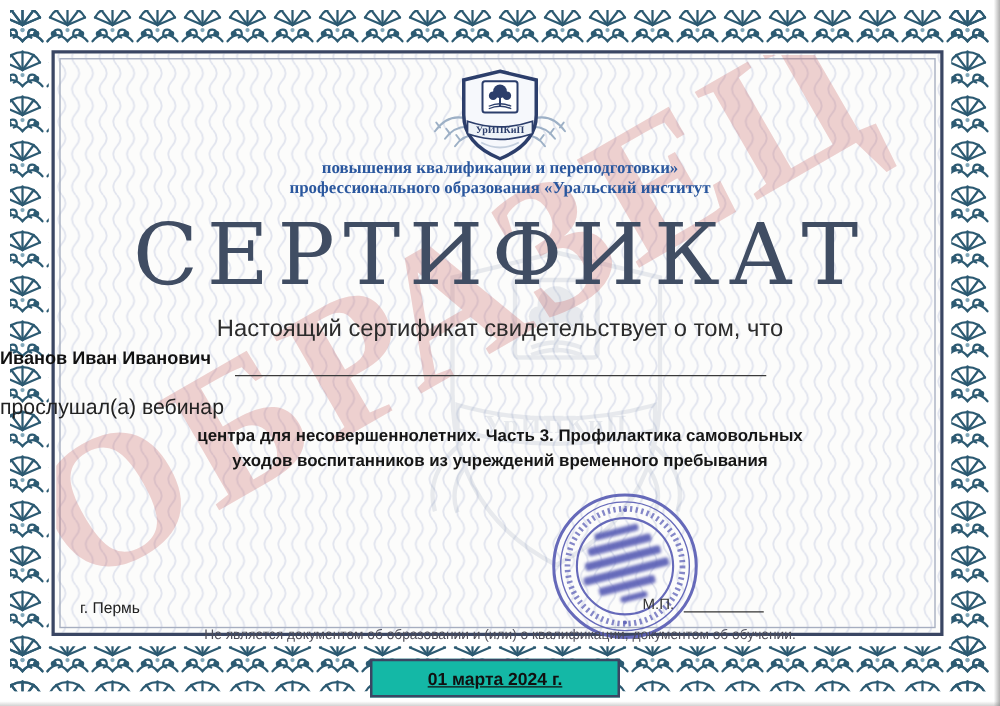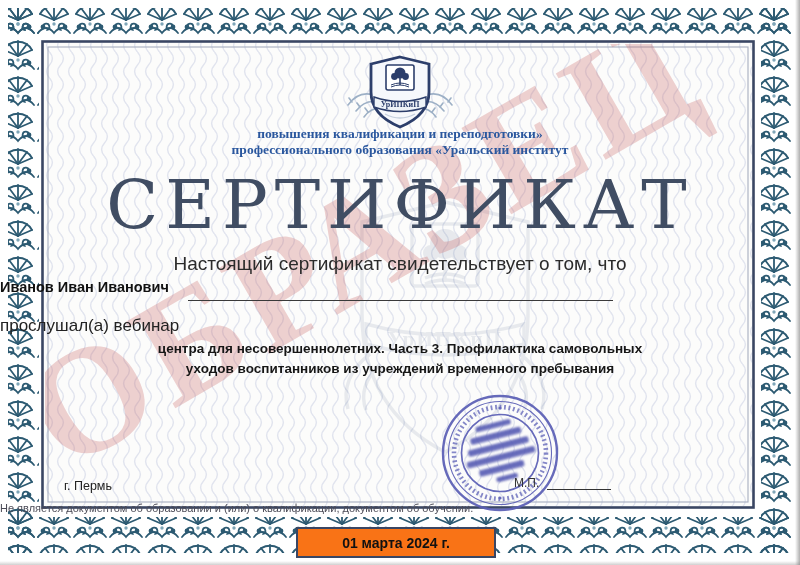--- a/index.html
+++ b/index.html
@@ -48,26 +48,26 @@
   .action{position:absolute;left:0;right:0;top:316px;text-align:left;font-size:17px;color:#222;}
   .course{
     position:absolute;left:0;right:0;top:339px;text-align:center;
     font-size:13.5px;font-weight:bold;line-height:20px;color:#161616;
   }
   .stamp{position:absolute;left:438px;top:391px;opacity:0.92;}
   .director{position:absolute;left:265px;top:465px;font-size:12.5px;line-height:15px;color:#222;}
   .city{position:absolute;left:64px;top:479px;font-size:12.5px;color:#222;}
   .mp{position:absolute;left:514px;top:476px;font-size:12px;color:#333;}
   .sigline{position:absolute;left:547px;top:489px;width:64px;height:0;border-top:1.5px solid #333;}
-  .disclaimer{position:absolute;left:0;right:0;top:502px;text-align:left;font-size:11px;color:var(--muted);}
+  .disclaimer{position:absolute;left:0;right:0;top:502px;text-align:center;font-size:11px;color:var(--muted);}
   .datebox{
     position:absolute;left:296px;top:527px;width:196px;height:27px;
-    background:#f97316;border:2px solid var(--frame-navy);
+    background:#14b8a6;border:2px solid var(--frame-navy);
     display:flex;align-items:center;justify-content:center;
-    font-size:14px;font-weight:bold;color:#111;
+    font-size:14px;font-weight:bold;color:#111;text-decoration:underline;
   }
   .edge-r{position:absolute;right:0;top:0;bottom:0;width:5px;
     background:linear-gradient(to right,rgba(0,0,0,0),rgba(95,95,95,0.5));}
   .edge-b{position:absolute;left:0;right:0;bottom:0;height:4px;
     background:linear-gradient(to bottom,rgba(0,0,0,0),rgba(120,120,120,0.35));}
 </style>
 </head>
 <body>
 
 <div class="page">

